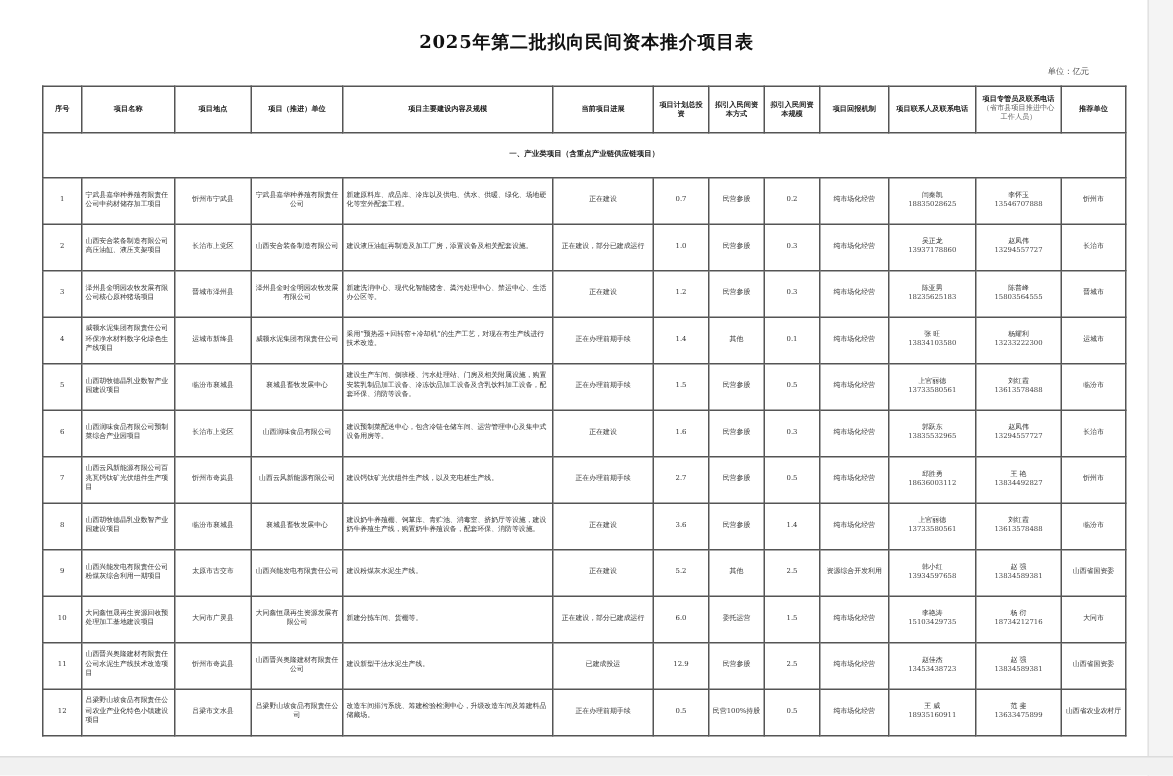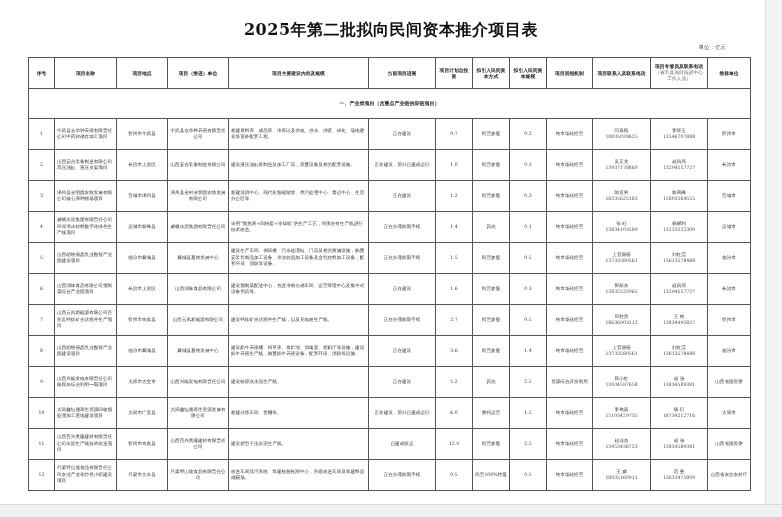--- a/index.html
+++ b/index.html
@@ -1,20 +1,20 @@
 <!DOCTYPE html>
 <html><head>
 <meta charset="utf-8">
 <style>
   html,body{margin:0;padding:0;background:#ffffff;}
   body{width:782px;height:517px;position:relative;overflow:hidden;font-family:"DejaVu Serif","Liberation Serif",serif;color:#222;}
   .page{position:absolute;left:0;top:0;width:766px;height:505px;background:#fff;}
   .scrollbar{position:absolute;right:0;top:0;width:16px;height:517px;background:#f4f4f4;border-left:1px solid #e2e2e2;}
   .bottombar{position:absolute;left:0;bottom:0;width:782px;height:12px;background:#f1f1f1;border-top:1px solid #dcdcdc;}
-  .title{position:absolute;left:0;top:20px;width:782px;text-align:center;font-family:"DejaVu Serif",serif;font-weight:bold;font-size:16px;letter-spacing:0.5px;color:#111;}
+  .title{position:absolute;left:0;top:20px;width:782px;text-align:center;font-family:"DejaVu Serif",serif;font-weight:bold;font-size:12px;letter-spacing:0.5px;color:#111;}
   .unit{position:absolute;right:40px;top:44px;font-size:5.5px;color:#555;}
   table{position:absolute;left:28px;top:57px;border-collapse:collapse;table-layout:fixed;width:722px;}
   th,td{border:1px solid #555;text-align:center;vertical-align:middle;font-size:4.6px;line-height:6.4px;padding:0 2px;overflow:hidden;}
   th{height:30px;font-weight:bold;font-size:4.8px;color:#222;}
   th .sub{font-weight:normal;color:#666;display:block;}
   tr.section td{height:29px;text-align:center;font-weight:bold;font-size:5px;border-right:1px solid #555;}
   tr.row td{height:30px;color:#333;}
   td.left{text-align:left;}
   td.name{text-align:left;}
   .phone{display:block;color:#444;}

